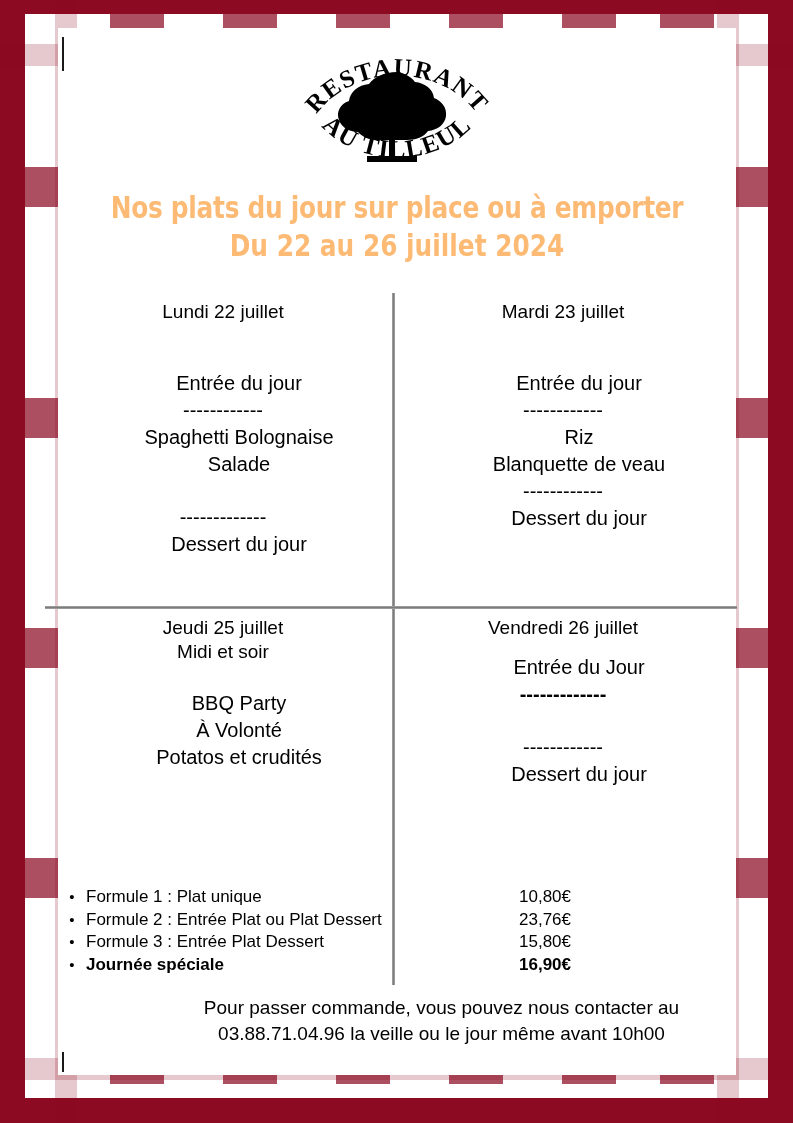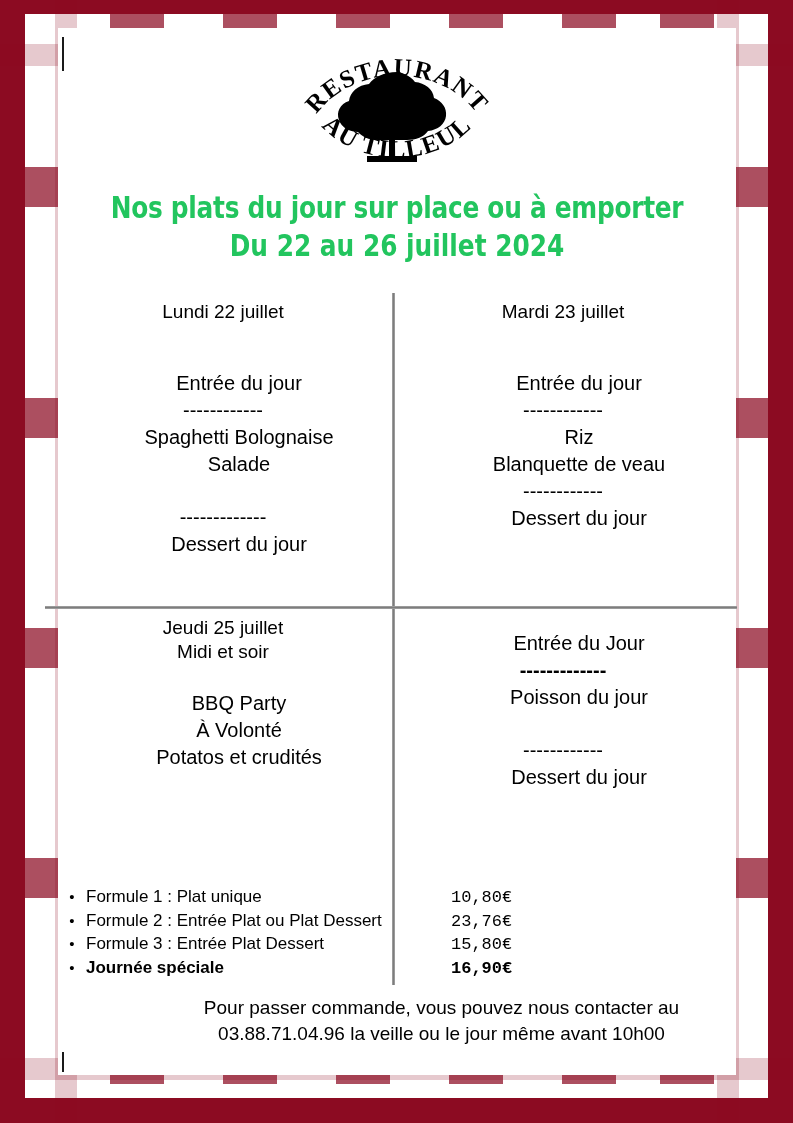--- a/index.html
+++ b/index.html
@@ -95,21 +95,21 @@
   }
   .logo-wrap svg { display: inline-block; }
 
   
   .headline {
     position: absolute;
     left: 58px;
     top: 192px;
     width: 678px;
     text-align: center;
-    color: #22c55e;
+    color: #fdba74;
     font-weight: bold;
     line-height: 1.08;
   }
   .headline .l1 {
     display: block;
     font-size: 30px;
     font-family: "Liberation Sans Narrow", "DejaVu Sans Condensed", "Liberation Sans", sans-serif;
     letter-spacing: -0.3px;
     transform: scaleX(0.92);
   }
@@ -194,21 +194,21 @@
     line-height: 22.5px;
     color: #000000;
   }
   .formula-row .bullet {
     width: 28px;
     text-align: center;
     font-size: 15px;
     flex: none;
   }
   .formula-row .flabel { flex: none; width: 365px; text-align: left; }
-  .formula-row .fprice { flex: none; width: 120px; text-align: left; font-family: Liberation Mono, monospace; }
+  .formula-row .fprice { flex: none; width: 120px; text-align: right; }
   .formula-row.special .flabel,
   .formula-row.special .fprice { font-weight: bold; }
 
   
   .footer {
     position: absolute;
     left: 58px;
     top: 995px;
     width: 767px;
     text-align: center;
@@ -343,25 +343,25 @@
       <div class="day-body">
           <div class="gap-md"></div>
           <span class="line">BBQ Party</span>
           <span class="line">À Volonté</span>
           <span class="line">Potatos et crudités</span>
           <div class="gap-sm"></div>
         </div>
     </div>
 
     <div class="day" id="day-fri">
+      <div class="day-title">Vendredi 26 juillet</div>
       <div class="day-body">
           <div class="gap-sm"></div>
           <span class="line">Entrée du Jour</span>
           <span class="dash bold">-------------</span>
-          <span class="line">Poisson du jour</span>
           <div class="gap-md"></div>
           <span class="dash">------------</span>
           <span class="line">Dessert du jour</span>
         </div>
     </div>
 
     <div class="formulas">
         <div class="formula-row">
           <span class="bullet">•</span>
           <span class="flabel">Formule 1 : Plat unique</span>

